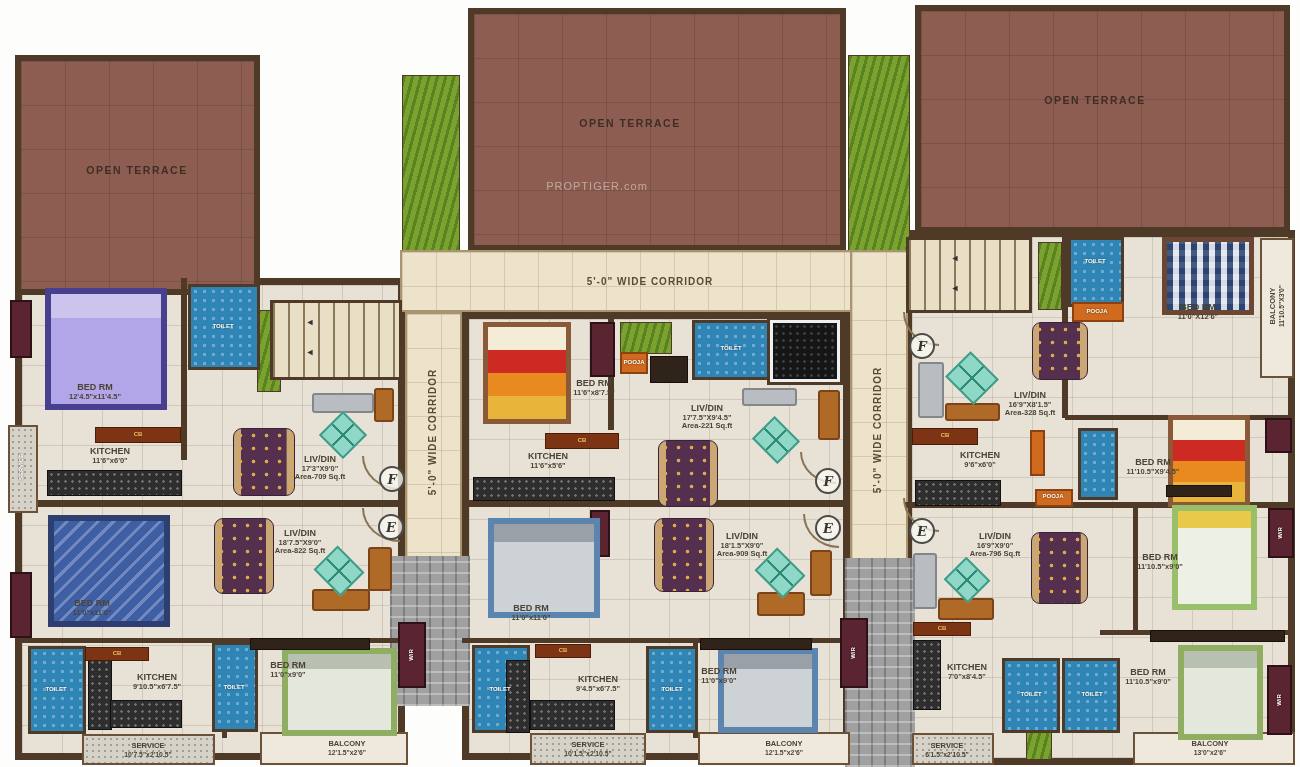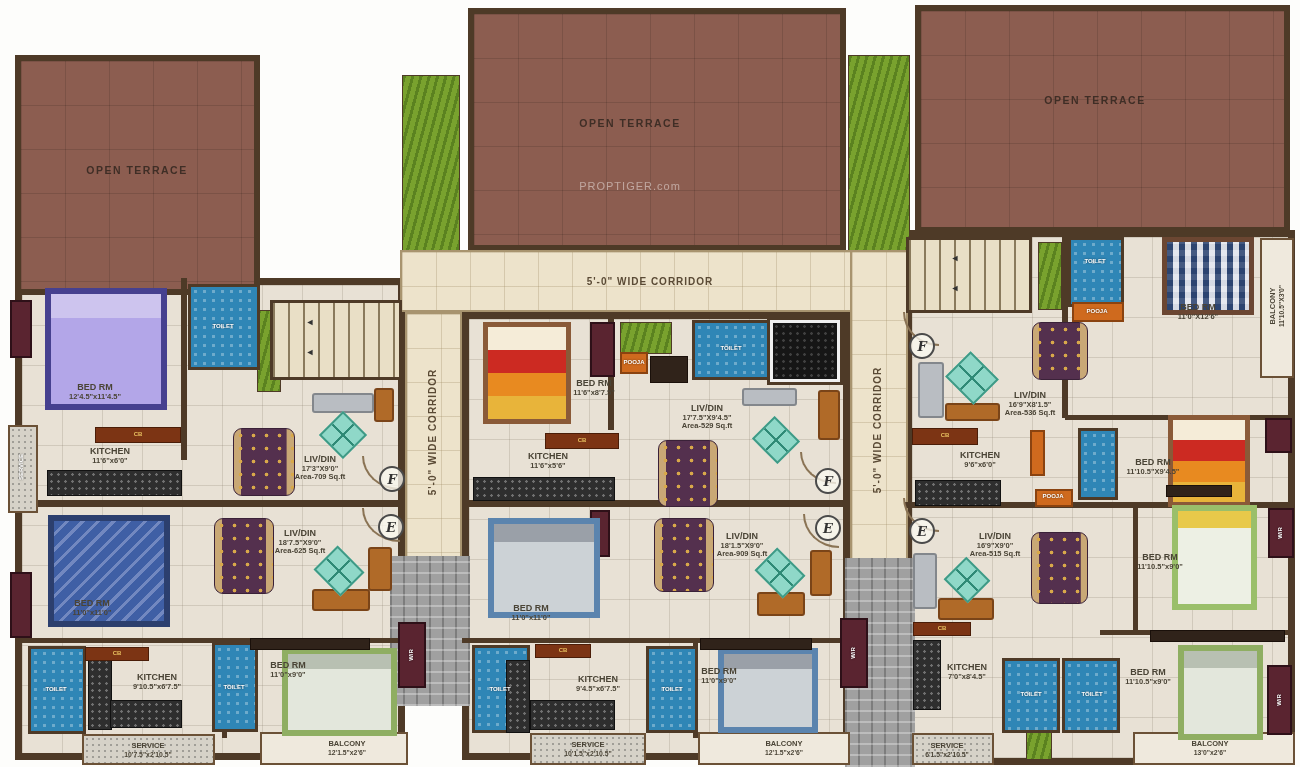--- a/index.html
+++ b/index.html
@@ -193,21 +193,21 @@
     <div class="z  arc" style="left: 903px; top: 498px; width: 36px; height: 34px;"></div>
     <div class="z lbl lblt" style="left: 137px; top: 170px;">
       <div class="t1">OPEN TERRACE</div>
     </div>
     <div class="z lbl lblt" style="left: 630px; top: 123px;">
       <div class="t1">OPEN TERRACE</div>
     </div>
     <div class="z lbl lblt" style="left: 1095px; top: 100px;">
       <div class="t1">OPEN TERRACE</div>
     </div>
-    <div class="z lbl wm" style="left: 630px; top: 186px; text-align: right;">
+    <div class="z lbl wm" style="left: 597px; top: 186px; text-align: right;">
       <div class="t1">PROPTIGER.com</div>
     </div>
     <div class="z lbl lblc" style="left: 650px; top: 282px;">
       <div class="t1">5'-0" WIDE CORRIDOR</div>
     </div>
     <div class="z lbl lblc rot" style="left: 433px; top: 432px;">
       <div class="t1">5'-0" WIDE CORRIDOR</div>
     </div>
     <div class="z lbl lblc rot" style="left: 878px; top: 430px;">
       <div class="t1">5'-0" WIDE CORRIDOR</div>
@@ -228,21 +228,21 @@
     <div class="z lbl lblw" style="left: 223px; top: 327px;">
       <div class="t1">TOILET</div>
     </div>
     <div class="z lbl " style="left: 92px; top: 608px;">
       <div class="t1">BED RM</div>
       <div class="t2">11'0"x11'0"</div>
     </div>
     <div class="z lbl " style="left: 300px; top: 542px;">
       <div class="t1">LIV/DIN</div>
       <div class="t2">18'7.5"X9'0"</div>
-      <div class="t2">Area-625 Sq.ft</div>
+      <div class="t2">Area-822 Sq.ft</div>
     </div>
     <div class="z lbl " style="left: 157px; top: 682px;">
       <div class="t1">KITCHEN</div>
       <div class="t2">9'10.5"x6'7.5"</div>
     </div>
     <div class="z lbl " style="left: 288px; top: 670px;">
       <div class="t1">BED RM</div>
       <div class="t2">11'0"x9'0"</div>
     </div>
     <div class="z lbl lbls" style="left: 347px; top: 748px;">
@@ -266,21 +266,21 @@
       <div class="t1">BED RM</div>
       <div class="t2">11'6"x8'7.5"</div>
     </div>
     <div class="z lbl " style="left: 548px; top: 461px;">
       <div class="t1">KITCHEN</div>
       <div class="t2">11'6"x5'6"</div>
     </div>
     <div class="z lbl " style="left: 707px; top: 417px;">
       <div class="t1">LIV/DIN</div>
       <div class="t2">17'7.5"X9'4.5"</div>
-      <div class="t2">Area-529 Sq.ft</div>
+      <div class="t2">Area-221 Sq.ft</div>
     </div>
     <div class="z lbl lblw" style="left: 634px; top: 363px;">
       <div class="t1">POOJA</div>
     </div>
     <div class="z lbl lblw" style="left: 731px; top: 349px;">
       <div class="t1">TOILET</div>
     </div>
     <div class="z lbl " style="left: 531px; top: 613px;">
       <div class="t1">BED RM</div>
       <div class="t2">11'0"x11'0"</div>
@@ -322,37 +322,37 @@
     </div>
     <div class="z lbl lblw" style="left: 1095px; top: 262px;">
       <div class="t1">TOILET</div>
     </div>
     <div class="z lbl lblw" style="left: 1097px; top: 312px;">
       <div class="t1">POOJA</div>
     </div>
     <div class="z lbl " style="left: 1030px; top: 404px;">
       <div class="t1">LIV/DIN</div>
       <div class="t2">16'9"X8'1.5"</div>
-      <div class="t2">Area-536 Sq.ft</div>
+      <div class="t2">Area-328 Sq.ft</div>
     </div>
     <div class="z lbl " style="left: 980px; top: 460px;">
       <div class="t1">KITCHEN</div>
       <div class="t2">9'6"x6'0"</div>
     </div>
     <div class="z lbl " style="left: 1153px; top: 467px;">
       <div class="t1">BED RM</div>
       <div class="t2">11'10.5"X9'4.5"</div>
     </div>
     <div class="z lbl lblw" style="left: 1053px; top: 497px;">
       <div class="t1">POOJA</div>
     </div>
     <div class="z lbl " style="left: 995px; top: 545px;">
       <div class="t1">LIV/DIN</div>
       <div class="t2">16'9"X9'0"</div>
-      <div class="t2">Area-515 Sq.ft</div>
+      <div class="t2">Area-796 Sq.ft</div>
     </div>
     <div class="z lbl " style="left: 967px; top: 672px;">
       <div class="t1">KITCHEN</div>
       <div class="t2">7'0"x8'4.5"</div>
     </div>
     <div class="z lbl " style="left: 1160px; top: 562px;">
       <div class="t1">BED RM</div>
       <div class="t2">11'10.5"x9'0"</div>
     </div>
     <div class="z lbl " style="left: 1148px; top: 677px;">

